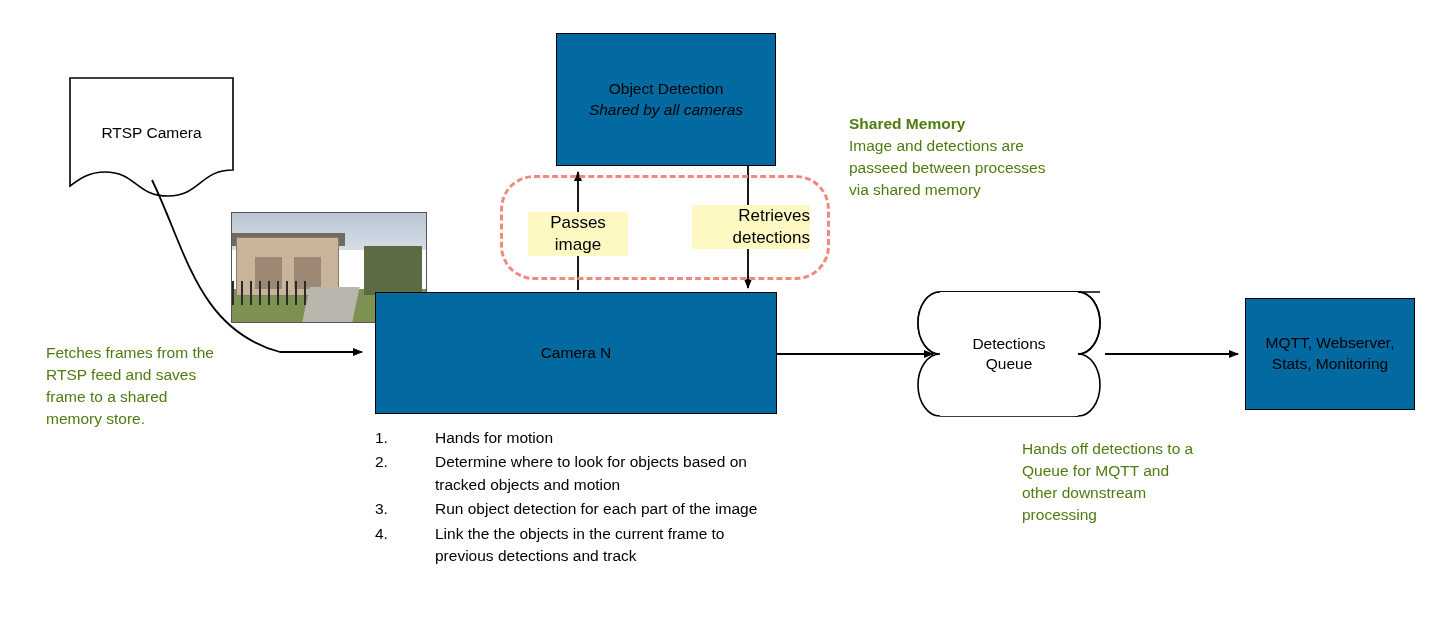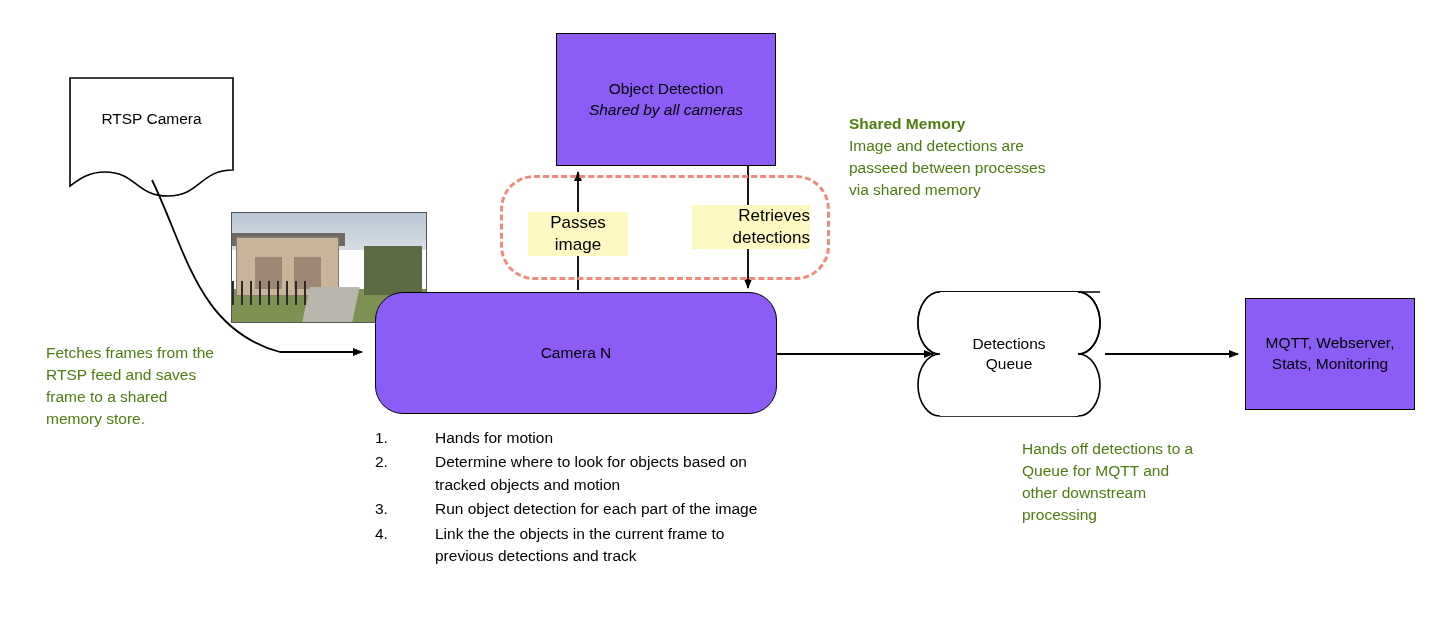--- a/index.html
+++ b/index.html
@@ -15,21 +15,21 @@
     position: relative;
     width: 1448px;
     height: 625px;
     overflow: hidden;
     background: #ffffff;
   }
   .node {
     position: absolute;
     box-sizing: border-box;
     border: 1.5px solid #000000;
-    background: #8b5cf6;
+    background: #0369a1;
     display: flex;
     flex-direction: column;
     align-items: center;
     justify-content: center;
     text-align: center;
     font-size: 15.5px;
     line-height: 1.35;
   }
   .node .sub {
     font-style: italic;
@@ -188,21 +188,21 @@
 
     <path d="M748,166 L748,288" fill="none" stroke="#000000" stroke-width="1.8" marker-end="url(#arrow)"></path>
 
     <path d="M940,292 L1100,292" fill="none" stroke="#000000" stroke-width="1.6"></path>
     <ellipse cx="940" cy="323" rx="22" ry="31" fill="#ffffff" stroke="#000000" stroke-width="1.6"></ellipse>
     <path d="M940,292 L1078,292 A22,31 0 0 1 1078,354 A22,31 0 0 1 1078,416 L940,416 A22,31 0 0 1 940,354 A22,31 0 0 1 940,292 Z" fill="#ffffff" stroke="#000000" stroke-width="1.6"></path>
     <path d="M1078,292 A22,31 0 0 0 1078,354 A22,31 0 0 0 1078,416" fill="none" stroke="#000000" stroke-width="1.6"></path>
     <path d="M1078,292 A22,31 0 0 1 1078,354" fill="none" stroke="#000000" stroke-width="1.6"></path>
   </svg>
 
-  <div class="doc-shape" style="left:70px; top:78px; width:163px; height:118px; background:transparent; border:none; padding-top:32px;">
+  <div class="doc-shape" style="left:70px; top:78px; width:163px; height:118px; background:transparent; border:none; padding-top:46px;">
     <span>RTSP Camera</span>
   </div>
 
   <div class="node" style="left:556px; top:33px; width:220px; height:133px;">
     <div>Object Detection</div>
     <div class="sub">Shared by all cameras</div>
   </div>
 
   <div class="dashed-loop" style="left:500px; top:175px; width:330px; height:105px;"></div>
 
@@ -222,21 +222,21 @@
     <div class="roof"></div>
     <div class="house"></div>
     <div class="door"></div>
     <div class="door2"></div>
     <div class="bush"></div>
     <div class="path"></div>
     <div class="fence"></div>
     <div class="ts"></div>
   </div>
 
-  <div class="node" style="left:375px; top:292px; width:402px; height:122px;border-radius:28px;">
+  <div class="node" style="left:375px; top:292px; width:402px; height:122px;">
     <div>Camera N</div>
   </div>
 
   <div class="cyl" style="left:940px; top:292px; width:138px; height:124px;">
     <div>Detections</div>
     <div>Queue</div>
   </div>
 
   <div class="node" style="left:1245px; top:298px; width:170px; height:112px;">
     <div>MQTT, Webserver,</div>

